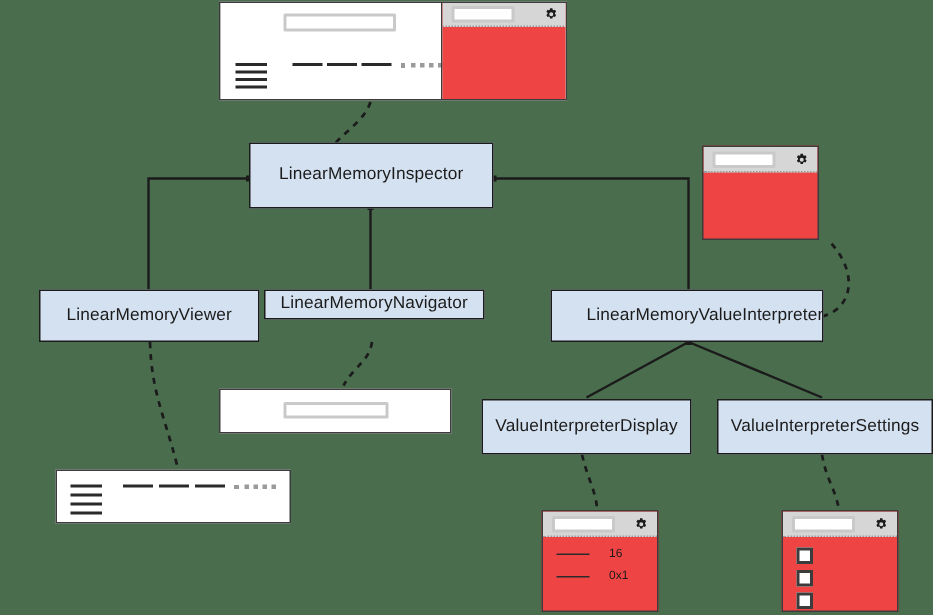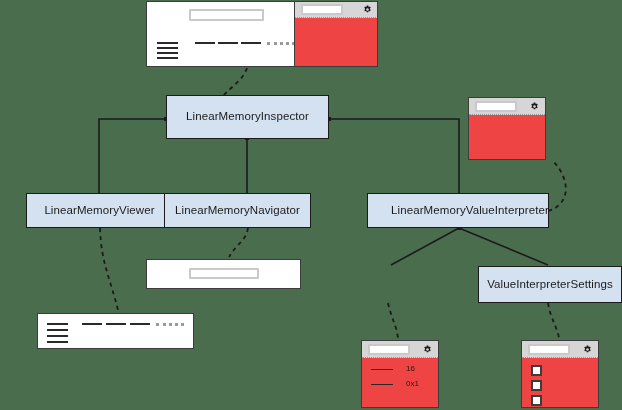--- a/index.html
+++ b/index.html
@@ -243,26 +243,29 @@
   </div>
 
   <div class="node" style="left:166px; top:95px; width:163px; height:44px;">
     <span>LinearMemoryInspector</span>
   </div>
 
   <div class="node" style="left:26px; top:193px; width:147px; height:35px;">
     <span>LinearMemoryViewer</span>
   </div>
 
-  <div class="node" style="left:164px; top:193px; width:147px; height:35px;">
+  <div class="node" style="left:176px; top:193px; width:147px; height:20px;">
     <span>LinearMemoryNavigator</span>
   </div>
 
   <div class="node" style="left:367px; top:193px; width:182px; height:35px;padding-left:24px;">
     <span>LinearMemoryValueInterpreter</span>
   </div>
 
+  <div class="node" style="left:321px; top:266px; width:140px; height:37px;">
+    <span>ValueInterpreterDisplay</span>
+  </div>
 
   <div class="node" style="left:478px; top:266px; width:144px; height:37px;">
     <span>ValueInterpreterSettings</span>
   </div>
 
 </div>
 
 </body></html>

